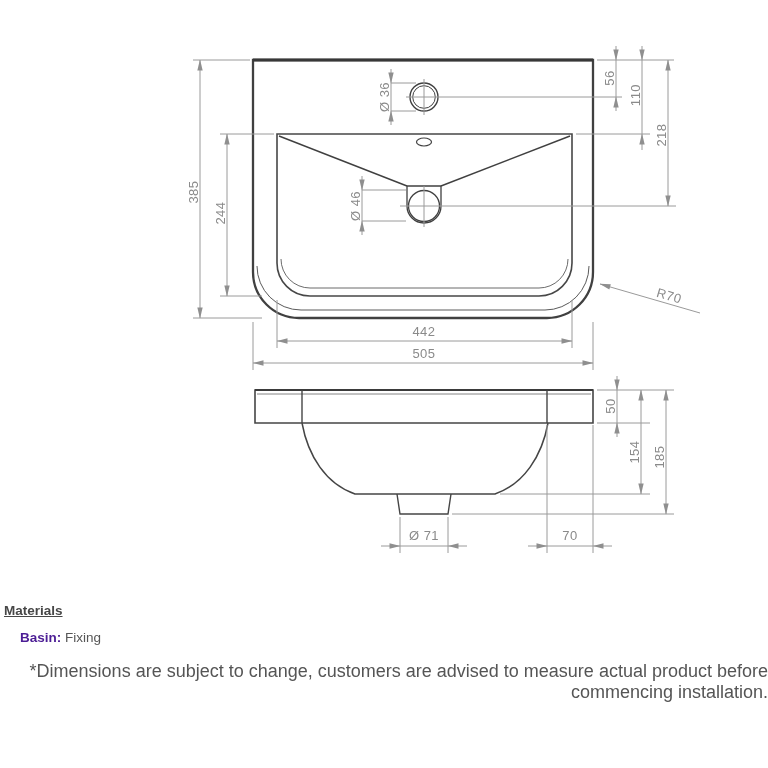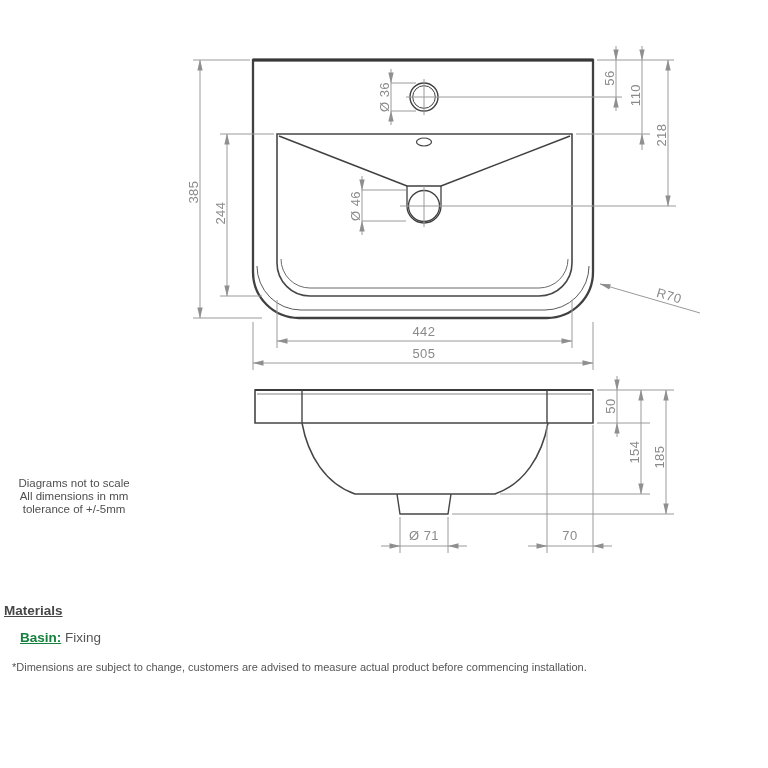--- a/index.html
+++ b/index.html
@@ -5,22 +5,22 @@
   html,body{margin:0;padding:0;background:#fff;}
   .canvas{position:relative;width:768px;height:768px;background:#ffffff;overflow:hidden;
           font-family:"Liberation Sans", sans-serif;}
   svg{position:absolute;left:0;top:0;}
   .dim-text{fill:#8a8a8a;font-size:13px;font-family:"Liberation Sans",sans-serif;letter-spacing:.5px;}
   .note{position:absolute;left:14px;top:477px;width:120px;text-align:center;
         font-size:11.5px;line-height:13px;color:#4f4f4f;}
   .materials-heading{position:absolute;left:4px;top:603px;font-size:13.5px;font-weight:bold;
         color:#474747;text-decoration:underline;}
   .basin-line{position:absolute;left:20px;top:630px;font-size:13.5px;color:#565656;}
-  .basin-line b{color:#15803d;text-decoration:underline;}
-  .footnote1{position:absolute;left:12px;top:661px;font-size:11px;color:#555;}
+  .basin-line b{color:#4c1d95;}
+  .footnote1{position:absolute;left:20px;top:661px;font-size:18px;color:#555;text-align:right;}
   .footnote2{position:absolute;left:20px;top:679px;font-size:12.8px;color:#555;}
 </style>
 </head>
 <body>
 
 <div class="canvas">
 
 <svg width="768" height="768" viewBox="0 0 768 768">
   <defs>
     <marker id="arr" viewBox="0 0 12 8" refX="11.5" refY="4" markerWidth="12" markerHeight="8" markerUnits="userSpaceOnUse" orient="auto-start-reverse">
@@ -139,25 +139,20 @@
     </g>
 
     <text class="dim-text" x="615" y="406" text-anchor="middle" transform="rotate(-90 615 406)">50</text>
     <text class="dim-text" x="639" y="452" text-anchor="middle" transform="rotate(-90 639 452)">154</text>
     <text class="dim-text" x="664" y="457" text-anchor="middle" transform="rotate(-90 664 457)">185</text>
     <text class="dim-text" x="424" y="540" text-anchor="middle">Ø 71</text>
     <text class="dim-text" x="570" y="540" text-anchor="middle">70</text>
   </g>
 </svg>
 
-  <div class="note">
-    <div>Diagrams not to scale</div>
-    <div>All dimensions in mm</div>
-    <div>tolerance of +/-5mm</div>
-  </div>
 
   <div class="materials-heading">Materials</div>
 
   <div class="basin-line">
     <b>Basin:</b>
     <span>Fixing</span>
   </div>
 
   <div class="footnote1">*Dimensions are subject to change, customers are advised to measure actual product before commencing installation.</div>
 

